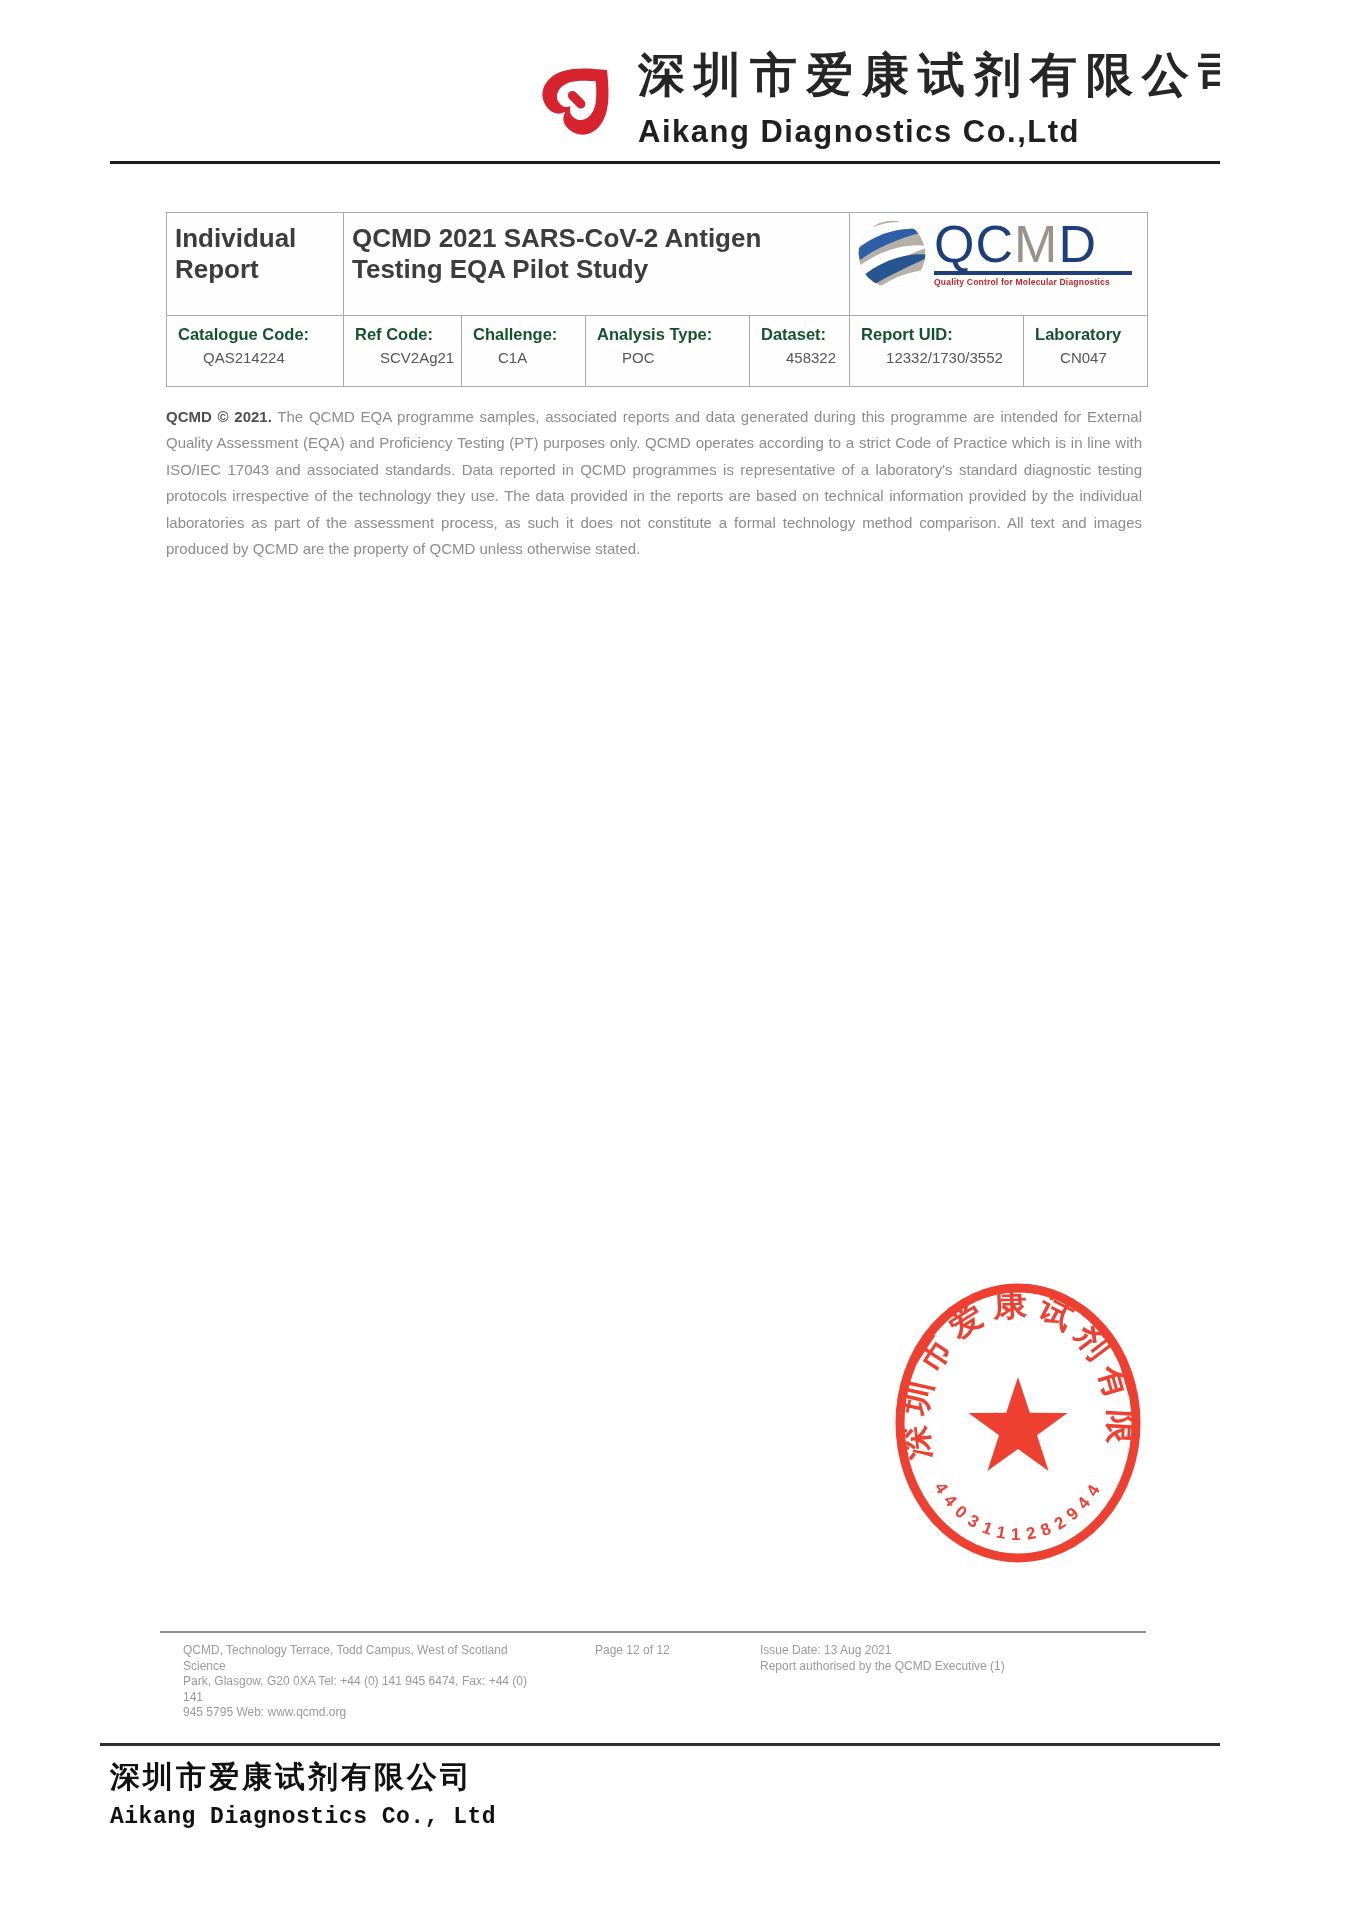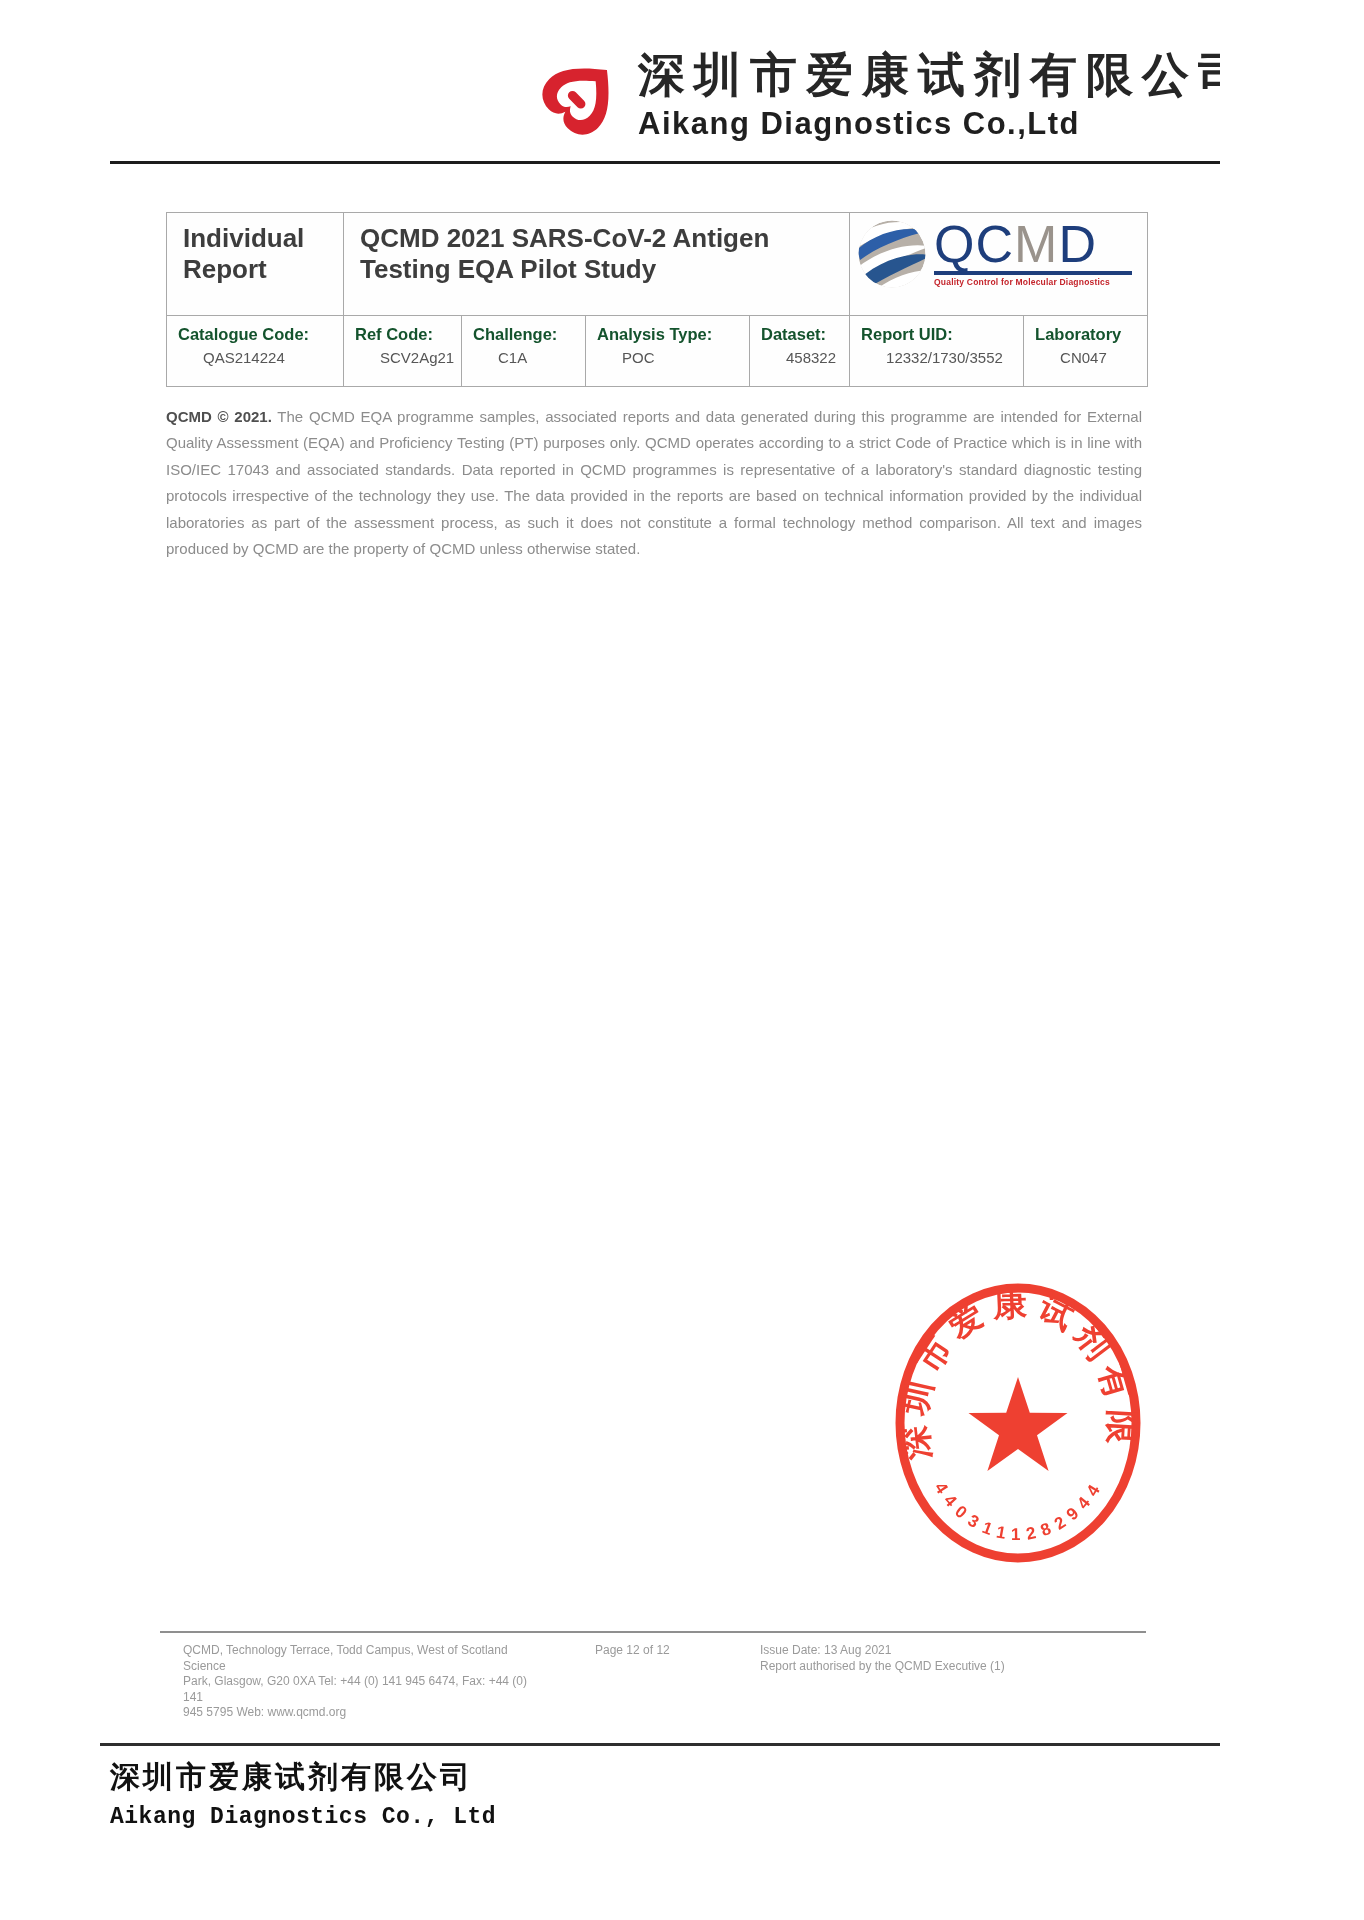--- a/index.html
+++ b/index.html
@@ -4,27 +4,27 @@
 <title>Individual Report</title>
 <style>
   html,body{margin:0;padding:0;background:#ffffff;}
   .page{position:relative;width:1220px;height:1920px;background:#ffffff;
         font-family:"Liberation Sans",sans-serif;overflow:hidden;}
 
   
   .brand{position:absolute;top:50px;left:540px;display:flex;gap:14px;align-items:flex-start;}
   .brand-logo{width:84px;height:86px;flex:0 0 auto;margin-top:2px;}
   .brand-zh{font-size:47px;font-weight:bold;color:#262626;letter-spacing:9px;white-space:nowrap;line-height:1.05;}
-  .brand-en{font-size:31px;font-weight:bold;color:#1f1f1f;letter-spacing:1.5px;white-space:nowrap;margin-top:7px;}
+  .brand-en{font-size:31px;font-weight:bold;color:#1f1f1f;letter-spacing:1.5px;white-space:nowrap;margin-top:15px;}
   .top-rule{position:absolute;top:161px;left:110px;width:1148px;height:3px;background:#1c1c1c;}
 
   
   .rpt{position:absolute;top:212px;left:166px;border-collapse:collapse;table-layout:fixed;width:981px;}
   .rpt td{border:1.5px solid #a9a9a9;vertical-align:top;background:#fefefe;}
-  .rpt .hcell{height:82px;padding:10px 16px;font-size:26px;font-weight:bold;color:#3d3d3d;line-height:1.2;}
+  .rpt .hcell{height:82px;padding:10px 8px;font-size:26px;font-weight:bold;color:#3d3d3d;line-height:1.2;}
   .rpt .fcell{height:56px;padding:7px 11px;}
   .flabel{font-size:16.5px;font-weight:bold;color:#14532d;line-height:1.45;}
   .fvalue{font-size:15px;color:#565656;line-height:1.45;margin-left:25px;}
   .logo-cell{padding:3px 4px !important;}
   .qcmd-wrap{display:flex;align-items:center;gap:4px;height:100%;}
   .globe{width:76px;height:76px;flex:0 0 auto;}
   .qcmd-right{display:flex;flex-direction:column;align-items:flex-start;}
   .qcmd-word{font-size:52px;line-height:0.92;font-weight:500;letter-spacing:1px;}
   .qcmd-navy{color:#1e3e7c;} .qcmd-grey{color:#9a938c;}
   .qcmd-bar{width:198px;height:4px;background:#1e3e7c;margin-top:2px;}

